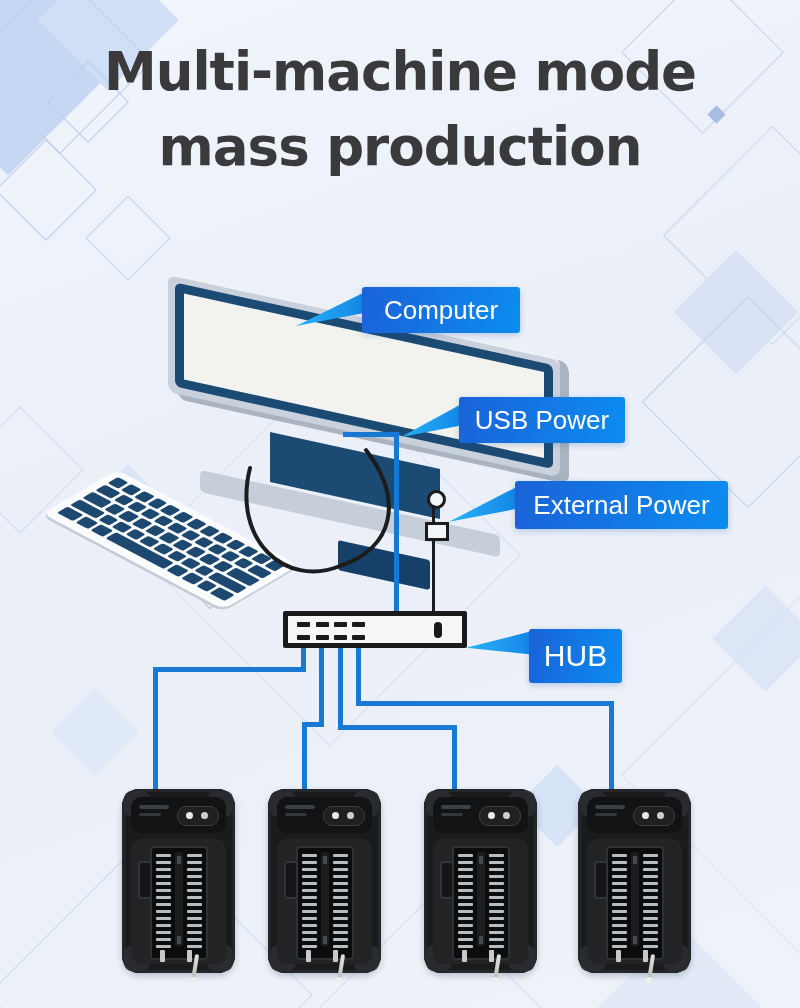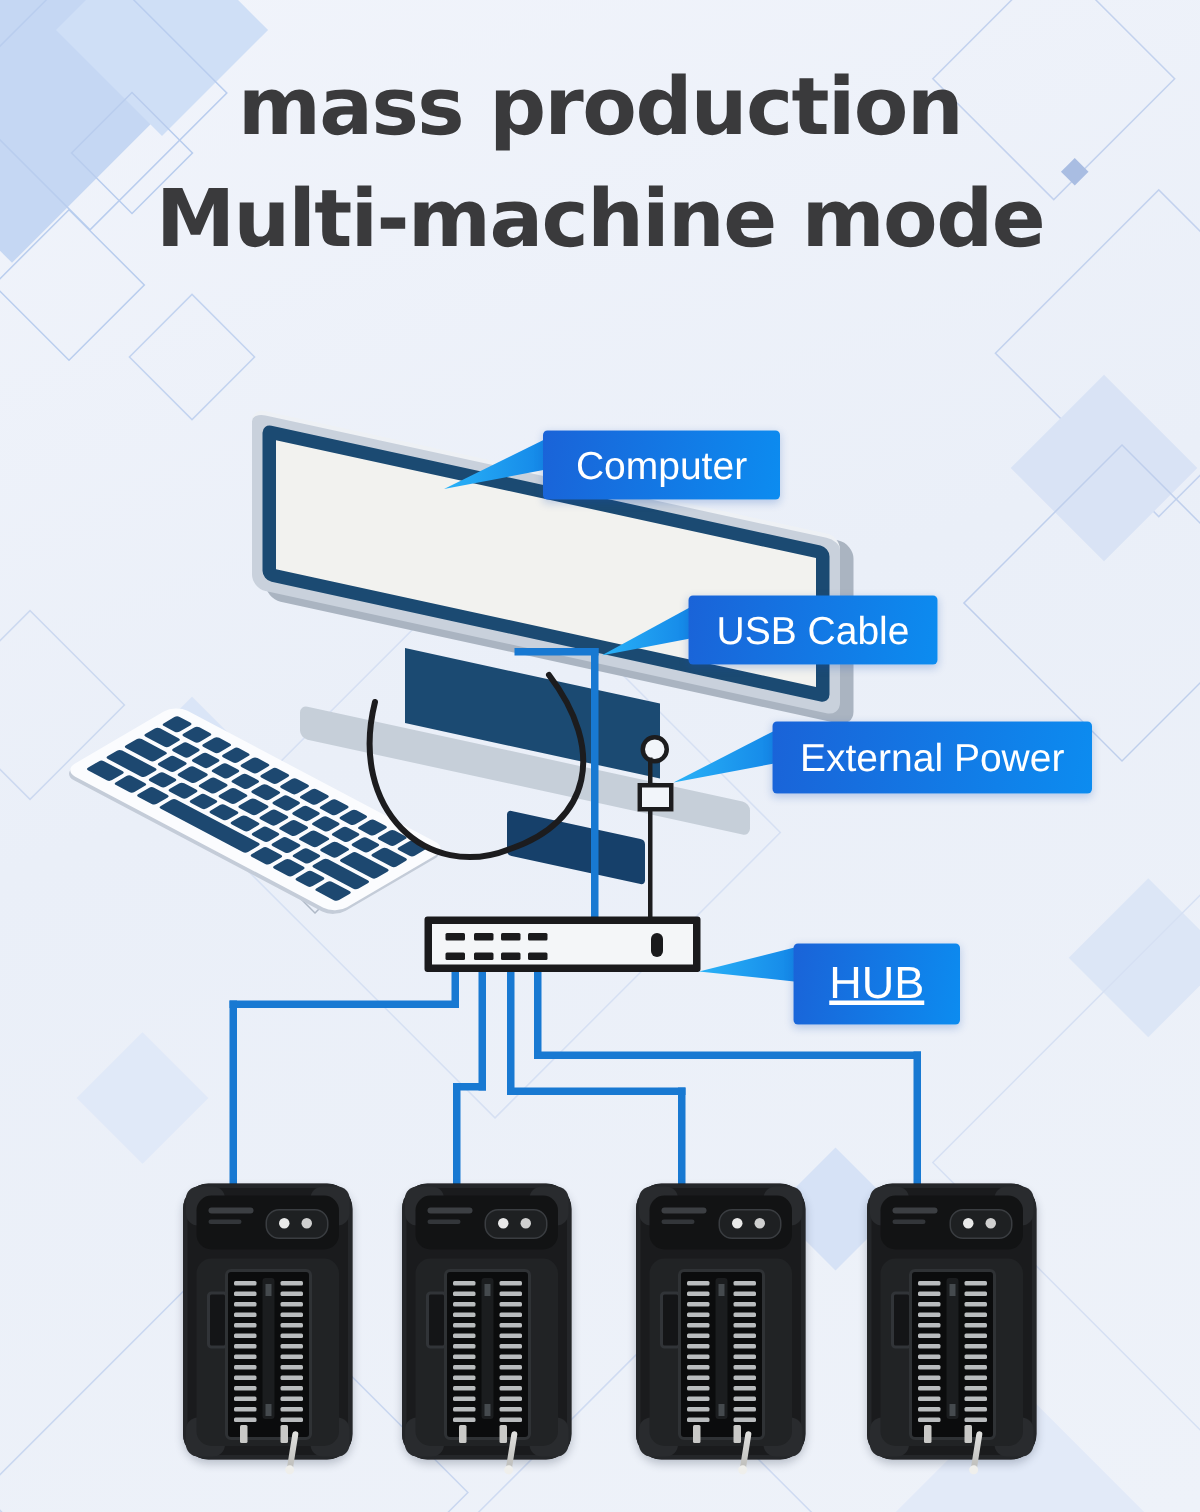--- a/index.html
+++ b/index.html
@@ -120,22 +120,22 @@
       <div class="diamond" style="left: 727.5px; top: 600.5px; width: 75px; height: 75px; background: rgb(220, 230, 246);"></div>
       <div class="diamond" style="left: 528px; top: 777px; width: 58px; height: 58px; background: rgb(214, 226, 246);"></div>
       <div class="diamond" style="left: 64px; top: 701px; width: 62px; height: 62px; background: rgb(224, 233, 248);"></div>
       <div class="diamond" style="left: 35px; top: 880px; width: 230px; height: 230px; border: 1.5px solid rgb(201, 215, 240); box-sizing: border-box;"></div>
       <div class="diamond" style="left: 325px; top: 940px; width: 210px; height: 210px; border: 1.5px solid rgb(207, 219, 242); box-sizing: border-box;"></div>
       <div class="diamond" style="left: 675px; top: 645px; width: 260px; height: 260px; border: 1.5px solid rgb(214, 224, 243); box-sizing: border-box;"></div>
       <div class="diamond" style="left: 620px; top: 950px; width: 120px; height: 120px; background: rgb(226, 234, 248);"></div>
     </div>
 
   <div class="title">
+    <div>Multi-machine mode</div>
     <div>mass production</div>
-    <div>Multi-machine mode</div>
   </div>
 
   <div class="stand-base"></div>
   <div class="stand-neck"></div>
   <div class="stand-foot"></div>
   <div class="monitor-wrap">
     <div class="monitor-thick"></div>
     <div class="monitor-frame">
       <div class="monitor-screen"></div>
     </div>
@@ -251,30 +251,30 @@
     <div class="hub-led"></div>
   </div>
 
   <div class="callout-wedge" style="left:296px; top:291px; width:68px; height:38px; clip-path:polygon(100% 4%, 100% 58%, 0 92%);"></div>
   <div class="callout-box" style="left:362px; top:287px; width:158px; height:46px;">
     <span>Computer</span>
   </div>
 
   <div class="callout-wedge" style="left:401px; top:402px; width:60px; height:38px; clip-path:polygon(100% 6%, 100% 62%, 0 92%);"></div>
   <div class="callout-box" style="left:459px; top:397px; width:166px; height:46px;">
-    <span>USB Cable</span>
+    <span>USB Power</span>
   </div>
 
   <div class="callout-wedge" style="left:449px; top:486px; width:68px; height:38px; clip-path:polygon(100% 2%, 100% 60%, 0 94%);"></div>
   <div class="callout-box" style="left:515px; top:481px; width:213px; height:48px;">
     <span>External Power</span>
   </div>
 
   <div class="callout-wedge" style="left:466px; top:630px; width:65px; height:34px; clip-path:polygon(100% 4%, 100% 72%, 0 52%);"></div>
-  <div class="callout-box" style="left:529px; top:629px; width:111px; height:54px; font-size:30px;text-decoration:underline;">
+  <div class="callout-box" style="left:529px; top:629px; width:93px; height:54px; font-size:30px;">
     <span>HUB</span>
   </div>
 
   <div id="prog-layer">
       <div class="prog" style="left: 122px; top: 789px;">
       <div class="bumper b-tl"></div>
       <div class="bumper b-tr"></div>
       <div class="bumper b-bl"></div>
       <div class="bumper b-br"></div>
       <div class="prog-top">

